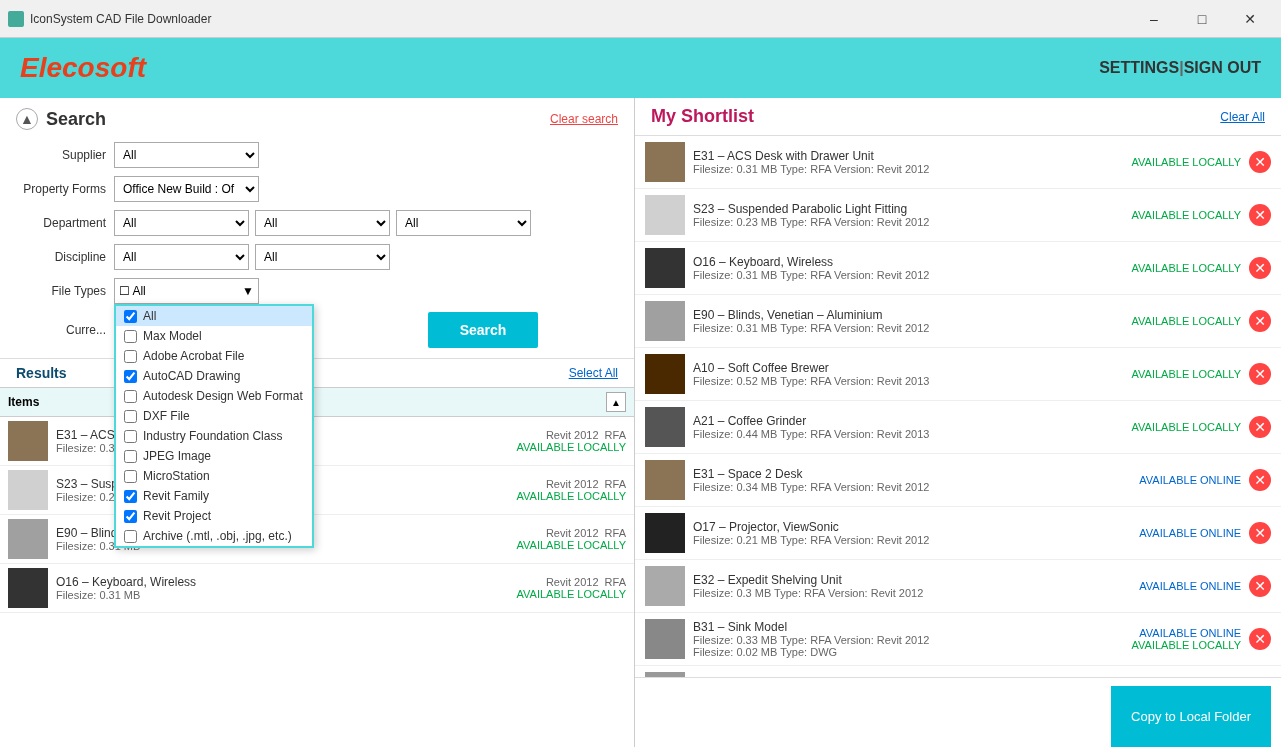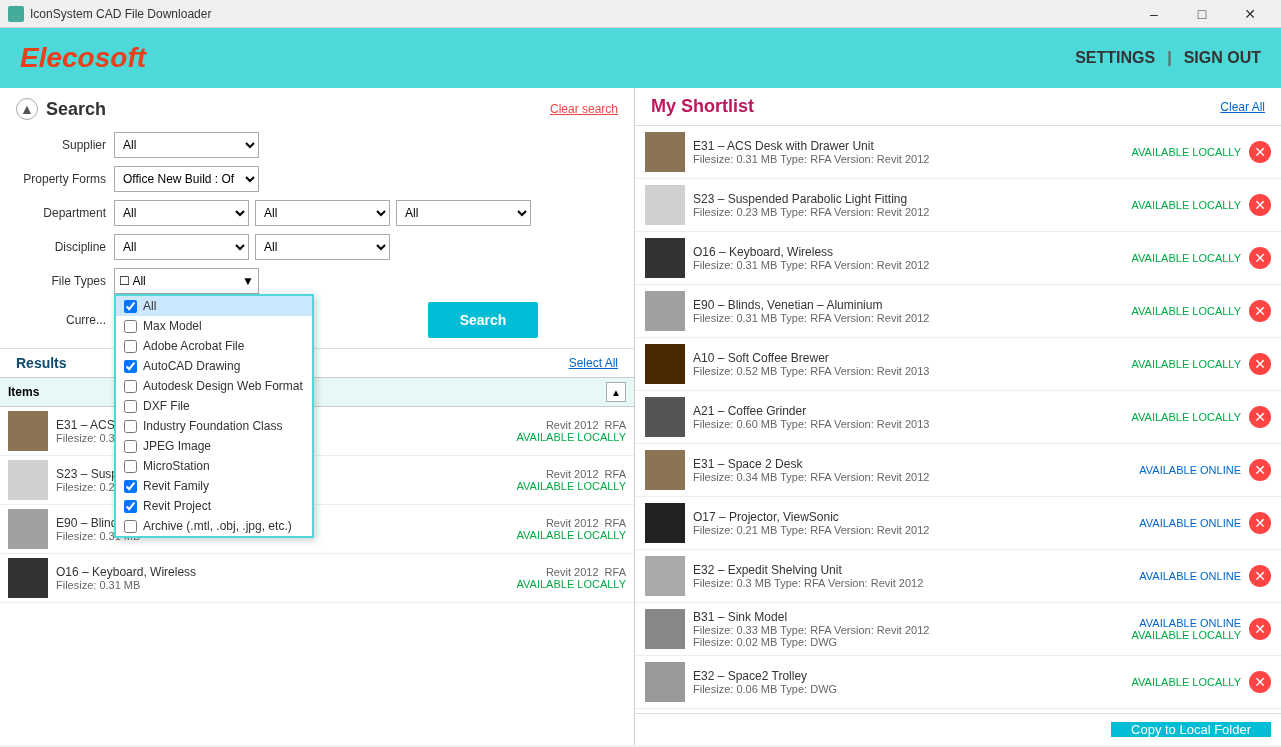--- a/index.html
+++ b/index.html
@@ -1,20 +1,20 @@
 <!DOCTYPE html>
 <html><head>
   <meta charset="utf-8">
   <style>
     * { box-sizing: border-box; margin: 0; padding: 0; }
     body { font-family: 'Segoe UI', Arial, sans-serif; font-size: 12px; background: #f0f0f0; width: 1281px; height: 747px; overflow: hidden; }
 
     
     .title-bar {
-      height: 28px;
+      height: 38px;
       background: #f0f0f0;
       display: flex;
       align-items: center;
       justify-content: space-between;
       padding: 0 8px;
       border-bottom: 1px solid #ccc;
     }
     .title-bar-left { display: flex; align-items: center; gap: 6px; font-size: 12px; color: #333; }
     .title-bar-icon { width: 16px; height: 16px; background: #4a9; border-radius: 2px; }
     .title-bar-controls { display: flex; gap: 2px; }
@@ -23,21 +23,21 @@
     
     .app-header {
       height: 60px;
       background: #4dd9d9;
       display: flex;
       align-items: center;
       justify-content: space-between;
       padding: 0 20px;
     }
     .app-logo { font-size: 28px; font-weight: bold; color: #e8401c; font-style: italic; }
-    .header-nav { display: flex; align-items: center; gap: 12px; font-size: 16px; font-weight: 600; color: #333; }
+    .header-nav { display: flex; align-items: center; gap: 0; font-size: 16px; font-weight: 600; color: #333; }
     .header-nav .divider { color: #666; }
 
     
     .main-layout { display: flex; height: calc(747px - 90px); }
 
     
     .left-panel {
       width: 635px;
       background: white;
       border-right: 1px solid #ccc;
@@ -239,21 +239,21 @@
     }
 
     
     .shortlist-items::-webkit-scrollbar { width: 12px; }
     .shortlist-items::-webkit-scrollbar-track { background: #f1f1f1; }
     .shortlist-items::-webkit-scrollbar-thumb { background: #aaa; }
     .copy-btn {
       background: #00bcd4;
       color: white;
       border: none;
-      padding: 0 20px;
+      padding: 23px 20px;
       font-size: 13px;
       cursor: pointer;
       font-weight: 500;
     }
 
     
     .list-items::-webkit-scrollbar { width: 12px; }
     .list-items::-webkit-scrollbar-track { background: #f1f1f1; }
     .list-items::-webkit-scrollbar-thumb { background: #aaa; }
 
@@ -541,21 +541,21 @@
           <div class="shortlist-meta">Filesize: 0.52 MB  Type: RFA   Version: Revit 2013</div>
         </div>
         <div class="shortlist-status status-local">AVAILABLE LOCALLY</div>
         <button class="remove-btn">✕</button>
       </div>
 
       <div class="shortlist-item">
         <div class="shortlist-thumb thumb-grinder"></div>
         <div class="shortlist-info">
           <div class="shortlist-name">A21 – Coffee Grinder</div>
-          <div class="shortlist-meta">Filesize: 0.60 MB  Type: RFA   Version: Revit 2013</div>
+          <div class="shortlist-meta">Filesize: 0.44 MB  Type: RFA   Version: Revit 2013</div>
         </div>
         <div class="shortlist-status status-local">AVAILABLE LOCALLY</div>
         <button class="remove-btn">✕</button>
       </div>
 
       <div class="shortlist-item">
         <div class="shortlist-thumb thumb-space-desk"></div>
         <div class="shortlist-info">
           <div class="shortlist-name">E31 – Space 2 Desk</div>
           <div class="shortlist-meta">Filesize: 0.34 MB  Type: RFA   Version: Revit 2012</div>

